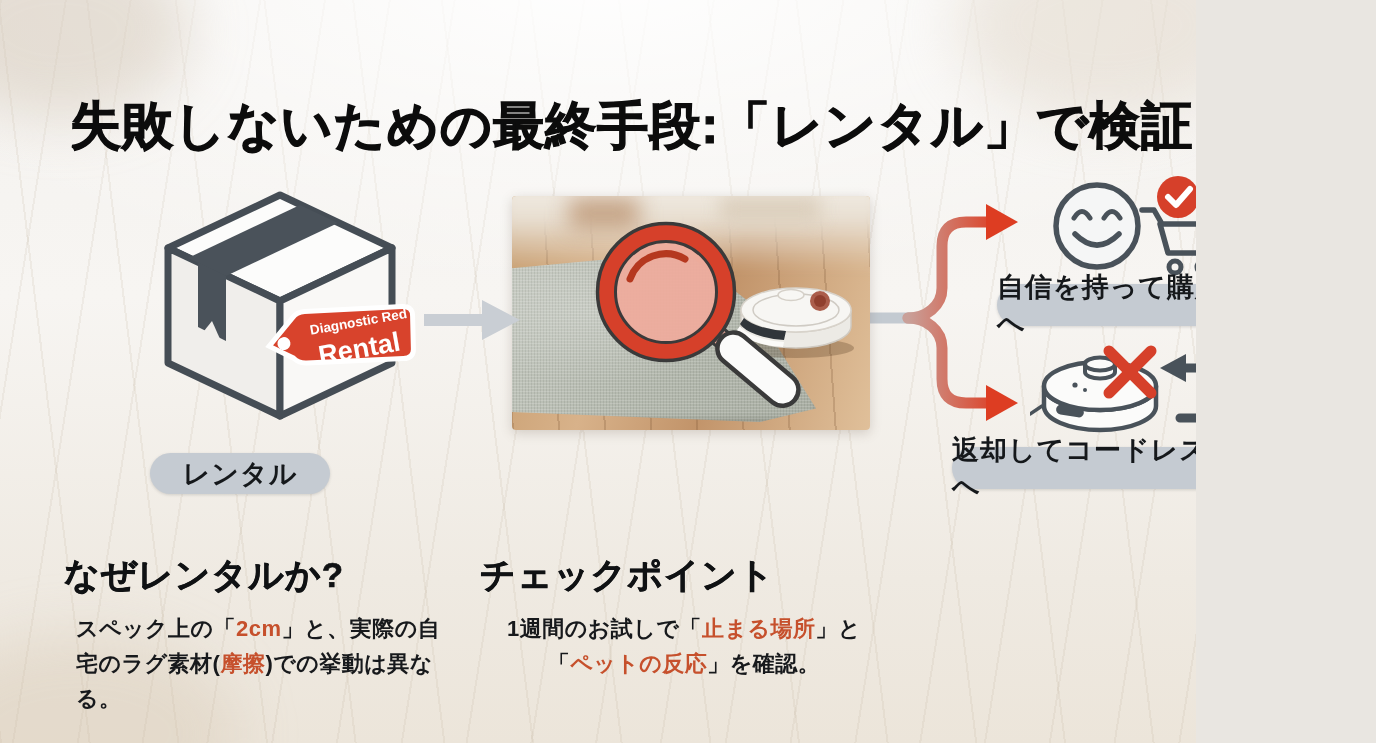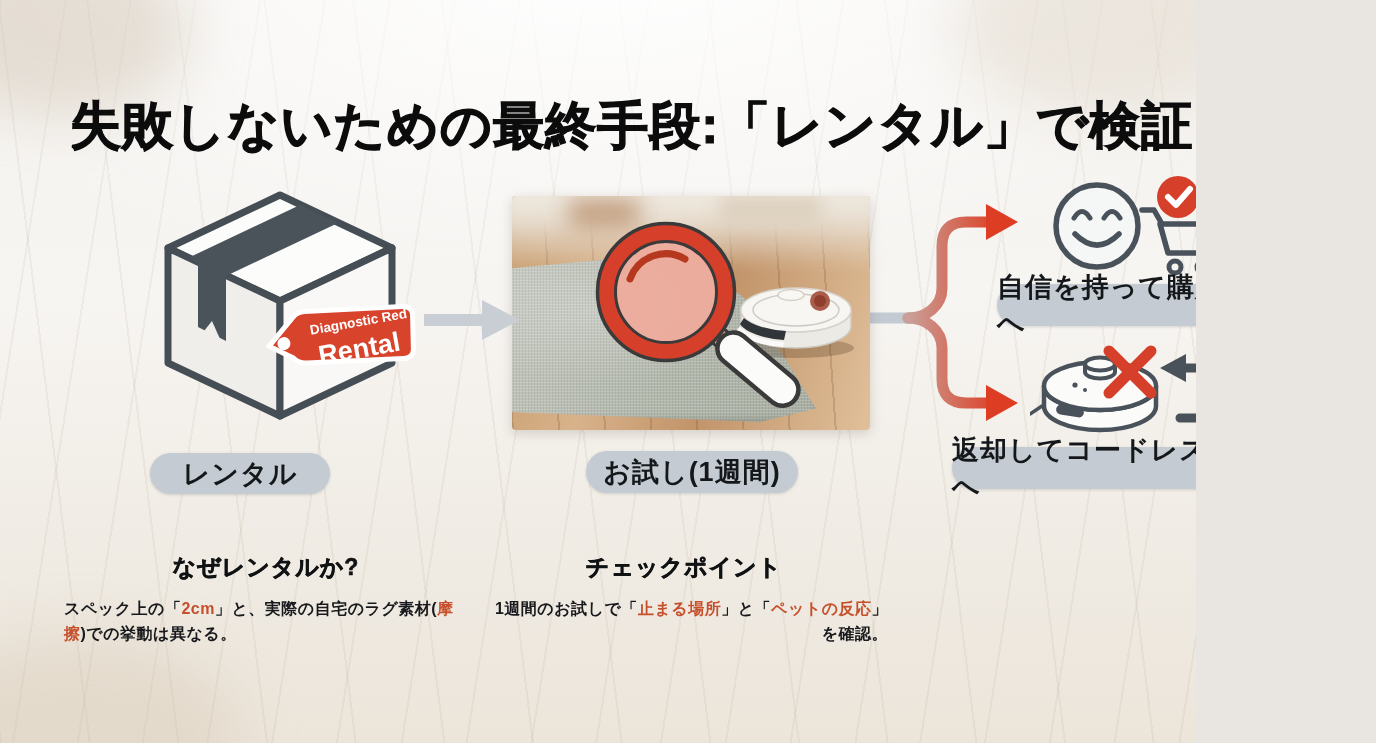--- a/index.html
+++ b/index.html
@@ -61,29 +61,29 @@
     clip-path:polygon(0 10%, 58% 0, 79% 30%, 100% 92%, 82% 100%, 0 94%);
     box-shadow:inset 0 -3px 6px rgba(70,70,60,.25);
   }
 
   .columns{position:absolute; left:0; top:552px; width:1376px; display:flex;}
   .col{position:absolute;}
   .col-why{left:64px; width:404px;}
   .col-check{left:480px; width:408px;}
   .col-conclusion{left:914px; width:392px;}
   .col h3{
-    margin:0 0 13px 0; text-align:center;
-    font-size:23px; font-weight:900; color:#101214; letter-spacing:1px;
+    margin:0 0 13px 0; text-align:left;
+    font-size:35px; font-weight:900; color:#101214; letter-spacing:1px;
     -webkit-text-stroke:.6px #101214;
   }
   .col p{
-    margin:0; font-size:16px; font-weight:700; line-height:1.58;
+    margin:12px; font-size:22px; font-weight:700; line-height:1.58;
     color:#17191c; letter-spacing:.5px;
   }
-  .col-check p{text-align:right;}
+  .col-check p{text-align:center;}
   .col p .em{color:#c6502c;}
 
   svg text{font-family:"Liberation Sans","DejaVu Sans",sans-serif;}
 </style>
 </head>
 <body>
 
 <div class="slide">
   <div class="corner-shade cs-tl"></div>
   <div class="corner-shade cs-tr"></div>
@@ -191,21 +191,20 @@
     <line x1="11" y1="11" x2="53" y2="53" stroke="#d6402a" stroke-width="11" stroke-linecap="round"></line>
     <line x1="53" y1="11" x2="11" y2="53" stroke="#d6402a" stroke-width="11" stroke-linecap="round"></line>
   </svg>
   <svg class="abs" style="left:1156px; top:350px;" width="78" height="80" viewBox="0 0 78 80">
     <path d="M28 18 L46 18 Q66 18 66 38 L66 48 Q66 68 46 68 L24 68" fill="none" stroke="#49525a" stroke-width="9" stroke-linecap="round" stroke-linejoin="round"></path>
     <polygon points="30,4 30,32 4,18" fill="#49525a"></polygon>
   </svg>
   <div class="pill pill-return">返却してコードレス掃除機へ</div>
 
   <div class="pill pill-rental">レンタル</div>
-  <div class="pill pill-trial">お試し(1週間)</div>
 
   <div class="columns">
     <div class="col col-why">
       <h3>なぜレンタルか?</h3>
       <p><span>スペック上の「</span><span class="em">2cm</span><span>」と、実際の自宅のラグ素材(</span><span class="em">摩擦</span><span>)での挙動は異なる。</span></p>
     </div>
     <div class="col col-check">
       <h3>チェックポイント</h3>
       <p><span>1週間のお試しで「</span><span class="em">止まる場所</span><span>」と「</span><span class="em">ペットの反応</span><span>」を確認。</span></p>
     </div>

